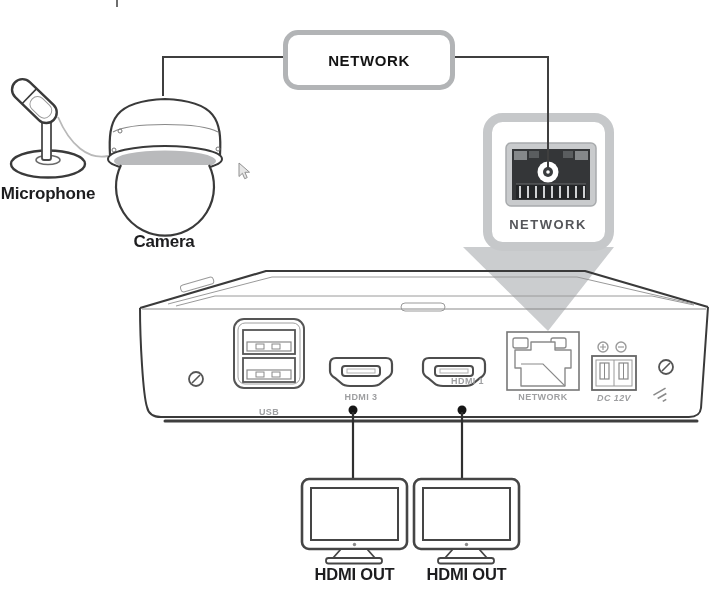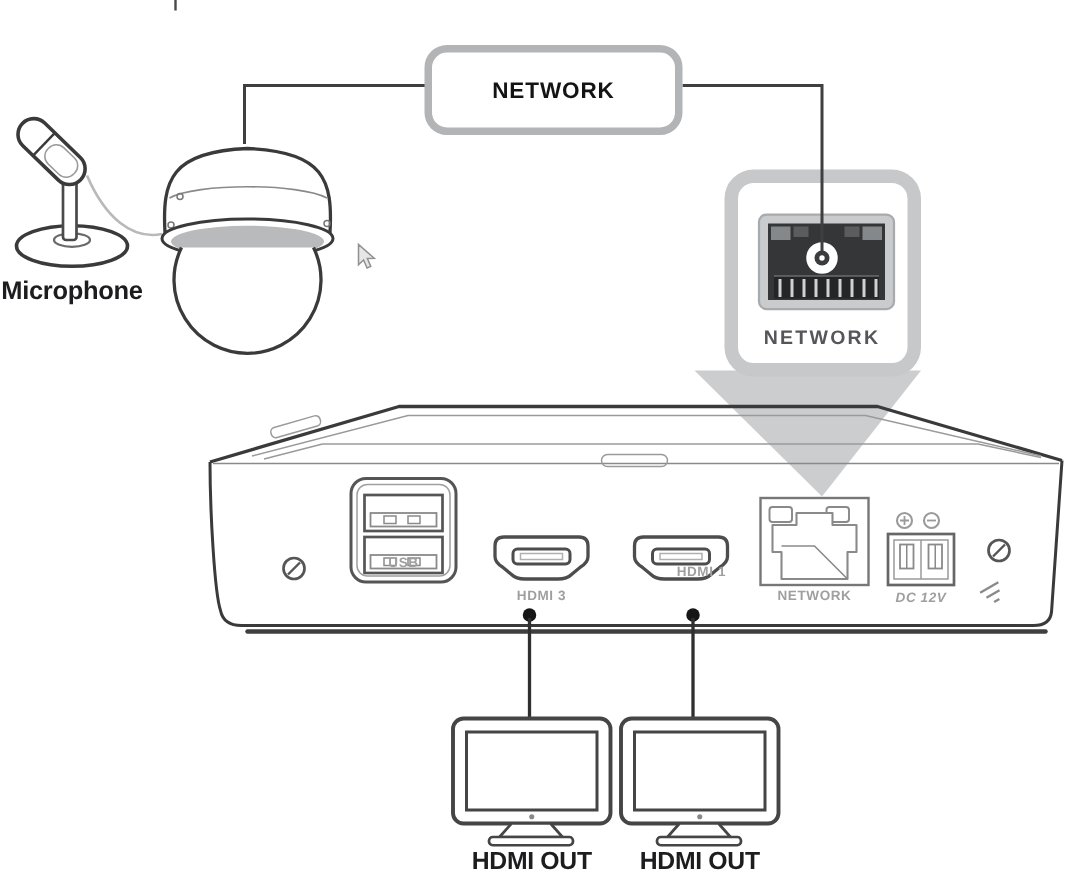--- a/index.html
+++ b/index.html
@@ -180,24 +180,25 @@
     </g>
 
     <path d="M239,163 l0,13.5 l3.4,-3.2 l2.3,5.4 l2.5,-1.1 l-2.3,-5.3 l4.6,-0.1 z" fill="#e6e6e6" stroke="#909090" stroke-width="1"></path>
   </svg>
 
   <div class="netbox">
     <span>NETWORK</span>
   </div>
 
   <div class="lbl big" style="left:-4px;top:184px;width:104px;">Microphone</div>
+  <div class="lbl big" style="left:114px;top:232px;width:100px;">Camera</div>
 
   <div class="callout-lbl">NETWORK</div>
 
-  <div class="port-lbl" style="left:239px;top:371px;width:60px;">USB</div>
+  <div class="port-lbl" style="left:239px;top:408px;width:60px;">USB</div>
   <div class="port-lbl" style="left:331px;top:393px;width:60px;">HDMI 3</div>
   <div class="port-lbl" style="left:424px;top:377px;width:60px;text-align:right;">HDMI 1</div>
   <div class="port-lbl" style="left:508px;top:393px;width:70px;">NETWORK</div>
   <div class="port-lbl" style="left:584px;top:394px;width:60px;font-style:italic;">DC 12V</div>
 
   <div class="lbl big" style="left:302px;top:565px;width:105px;font-size:16.5px;">HDMI OUT</div>
   <div class="lbl big" style="left:414px;top:565px;width:105px;font-size:16.5px;">HDMI OUT</div>
 
 </div>
 

